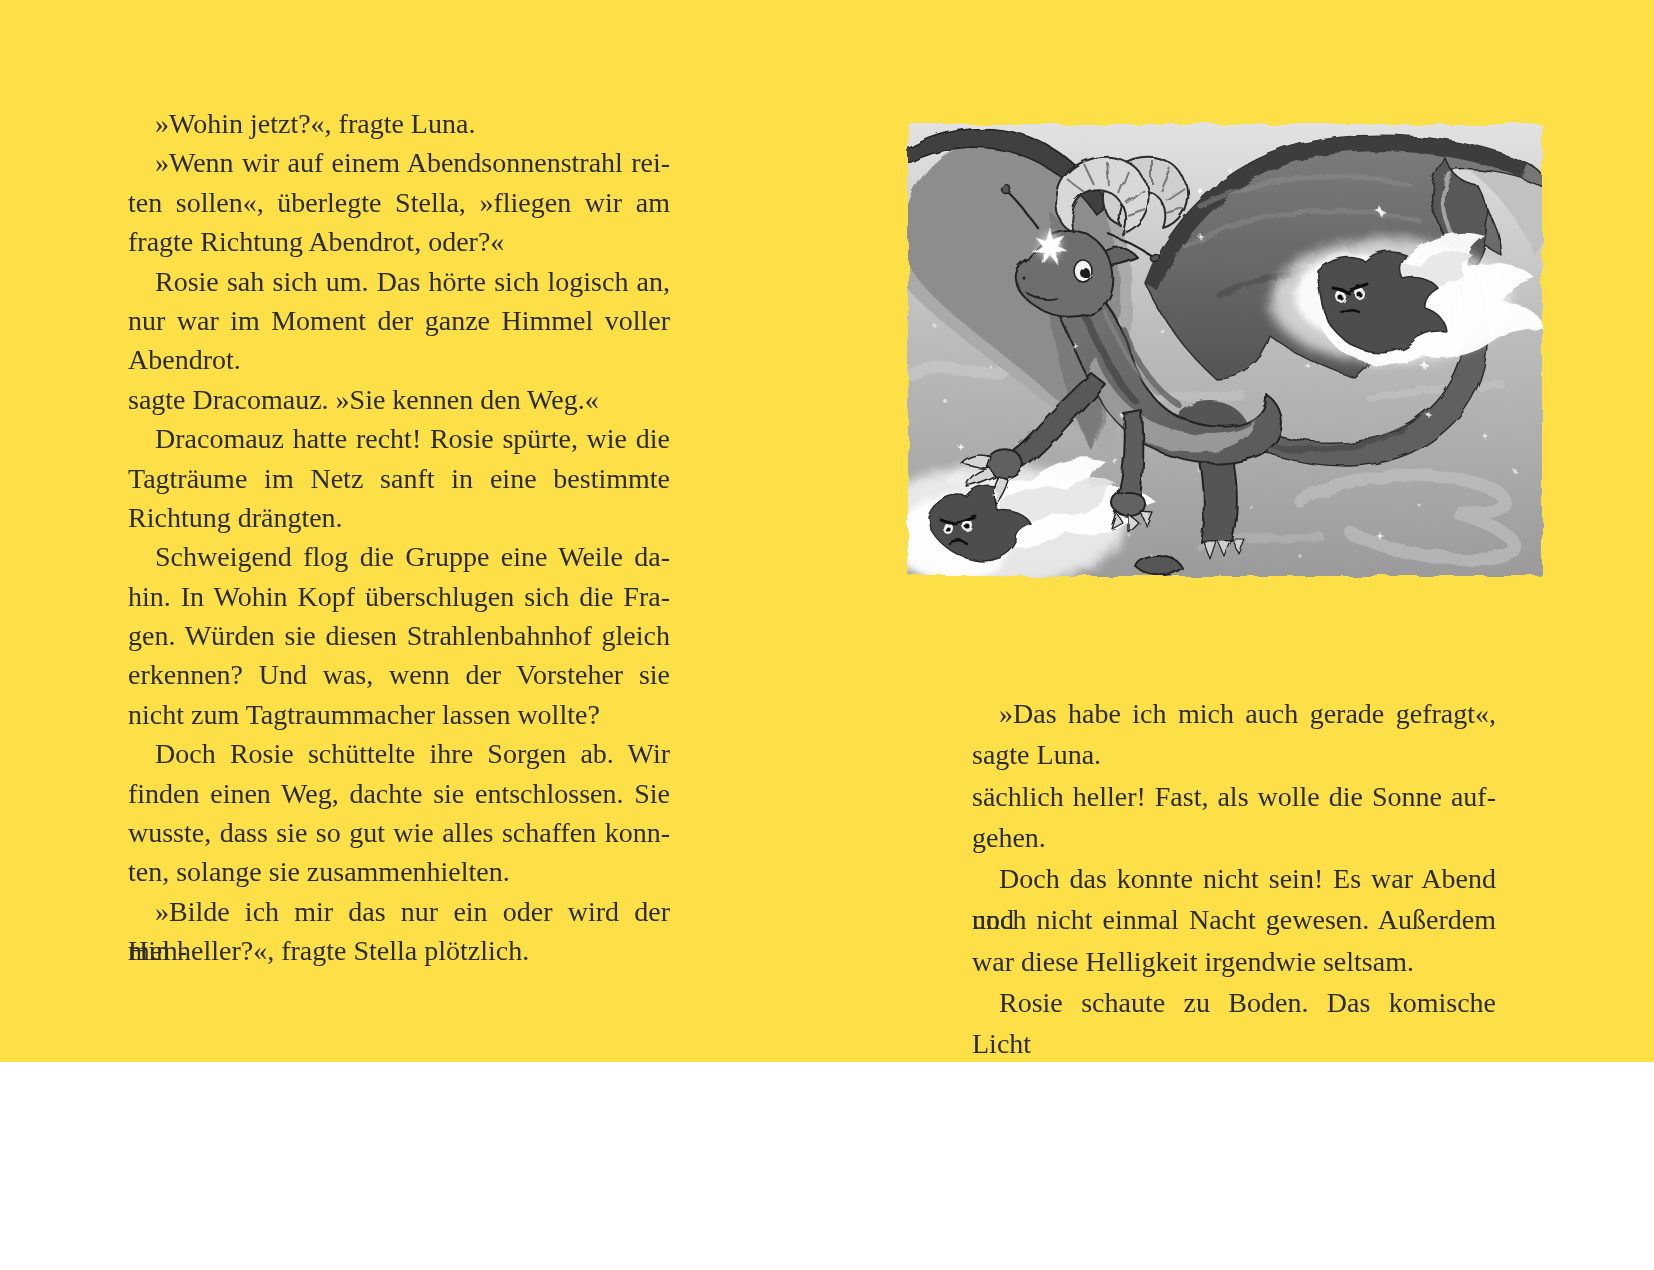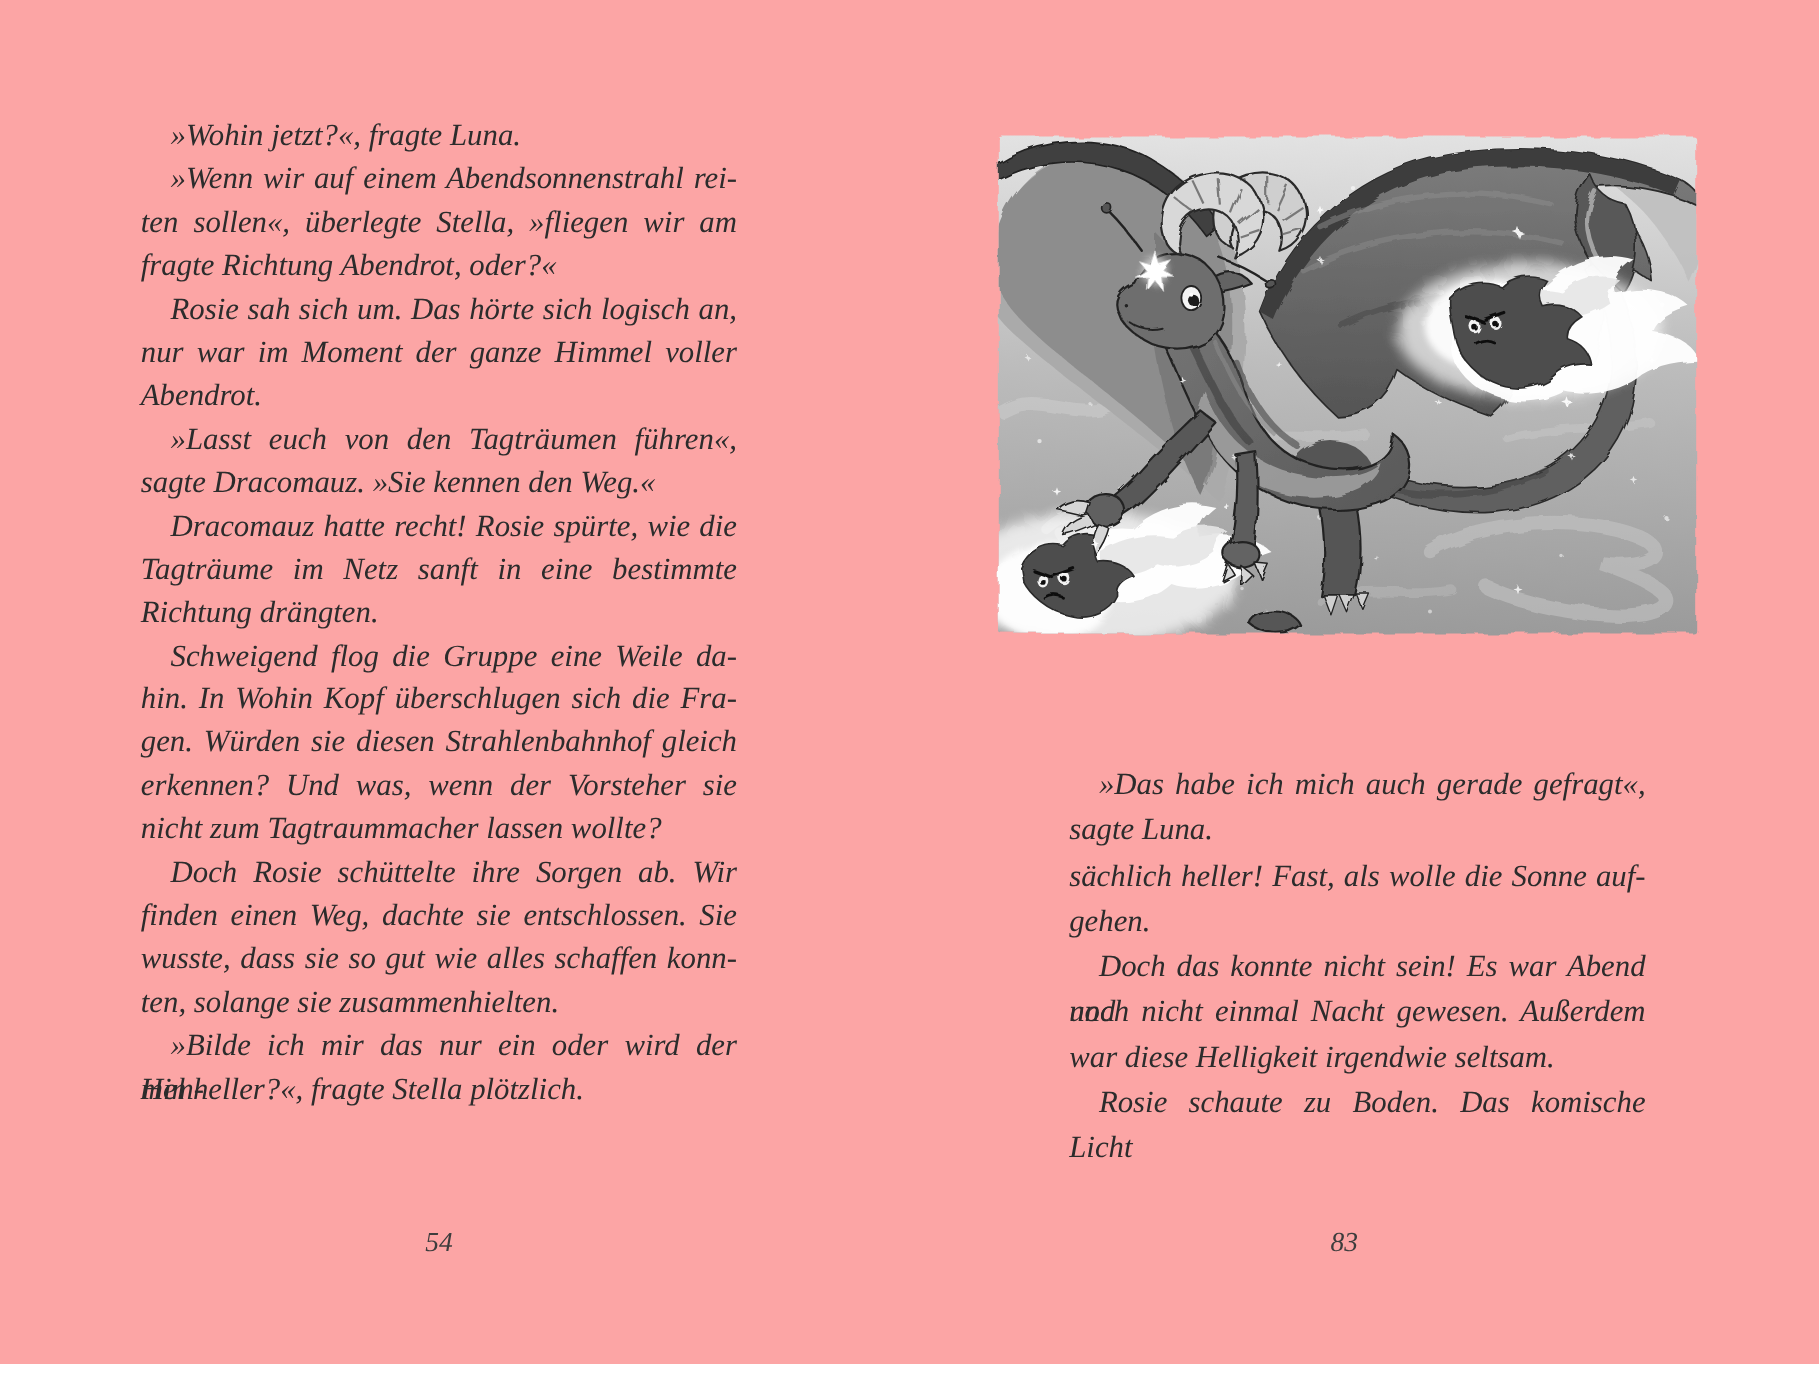--- a/index.html
+++ b/index.html
@@ -1,17 +1,17 @@
 <!DOCTYPE html>
 <html><head>
 <meta charset="utf-8">
 <style>
   html,body{margin:0;padding:0;background:#ffffff;}
-  .spread{position:relative;width:1654px;height:1240px;background:#fca5a5;overflow:hidden;
-          font-family:"Liberation Serif","DejaVu Serif",serif;color:#2c2c2c;font-style:italic;}
+  .spread{position:relative;width:1654px;height:1062px;background:#fde047;overflow:hidden;
+          font-family:"Liberation Serif","DejaVu Serif",serif;color:#2c2c2c;}
   .textcol{position:absolute;}
   .textcol .line{font-size:28px;white-space:normal;}
   .left-col{left:128px;top:104px;width:542px;}
   .left-col .line{line-height:39.4px;height:39.4px;}
   .right-col{left:948px;top:693px;width:548px;}
   .right-col .line{line-height:41.3px;height:41.3px;margin-left:24px;}
   .line.just{text-align:justify;text-align-last:justify;}
   .line.indent{text-indent:27px;}
   .pagenum{position:absolute;top:1117px;font-size:25px;line-height:26px;color:#3d3d3d;text-align:center;}
   .pagenum.pn-left{left:128px;width:542px;}
@@ -25,21 +25,20 @@
 
   <section>
     <div class="textcol left-col">
         <div class="line indent">»Wohin jetzt?«, fragte Luna.</div>
         <div class="line indent just">»Wenn wir auf einem Abendsonnenstrahl rei-</div>
         <div class="line just">ten sollen«, überlegte Stella, »fliegen wir am</div>
         <div class="line">fragte Richtung Abendrot, oder?«</div>
         <div class="line indent just">Rosie sah sich um. Das hörte sich logisch an,</div>
         <div class="line just">nur war im Moment der ganze Himmel voller</div>
         <div class="line">Abendrot.</div>
-        <div class="line indent just">»Lasst euch von den Tagträumen führen«,</div>
         <div class="line">sagte Dracomauz. »Sie kennen den Weg.«</div>
         <div class="line indent just">Dracomauz hatte recht! Rosie spürte, wie die</div>
         <div class="line just">Tagträume im Netz sanft in eine bestimmte</div>
         <div class="line">Richtung drängten.</div>
         <div class="line indent just">Schweigend flog die Gruppe eine Weile da-</div>
         <div class="line just">hin. In Wohin Kopf überschlugen sich die Fra-</div>
         <div class="line just">gen. Würden sie diesen Strahlenbahnhof gleich</div>
         <div class="line just">erkennen? Und was, wenn der Vorsteher sie</div>
         <div class="line">nicht zum Tagtraummacher lassen wollte?</div>
         <div class="line indent just">Doch Rosie schüttelte ihre Sorgen ab. Wir</div>

